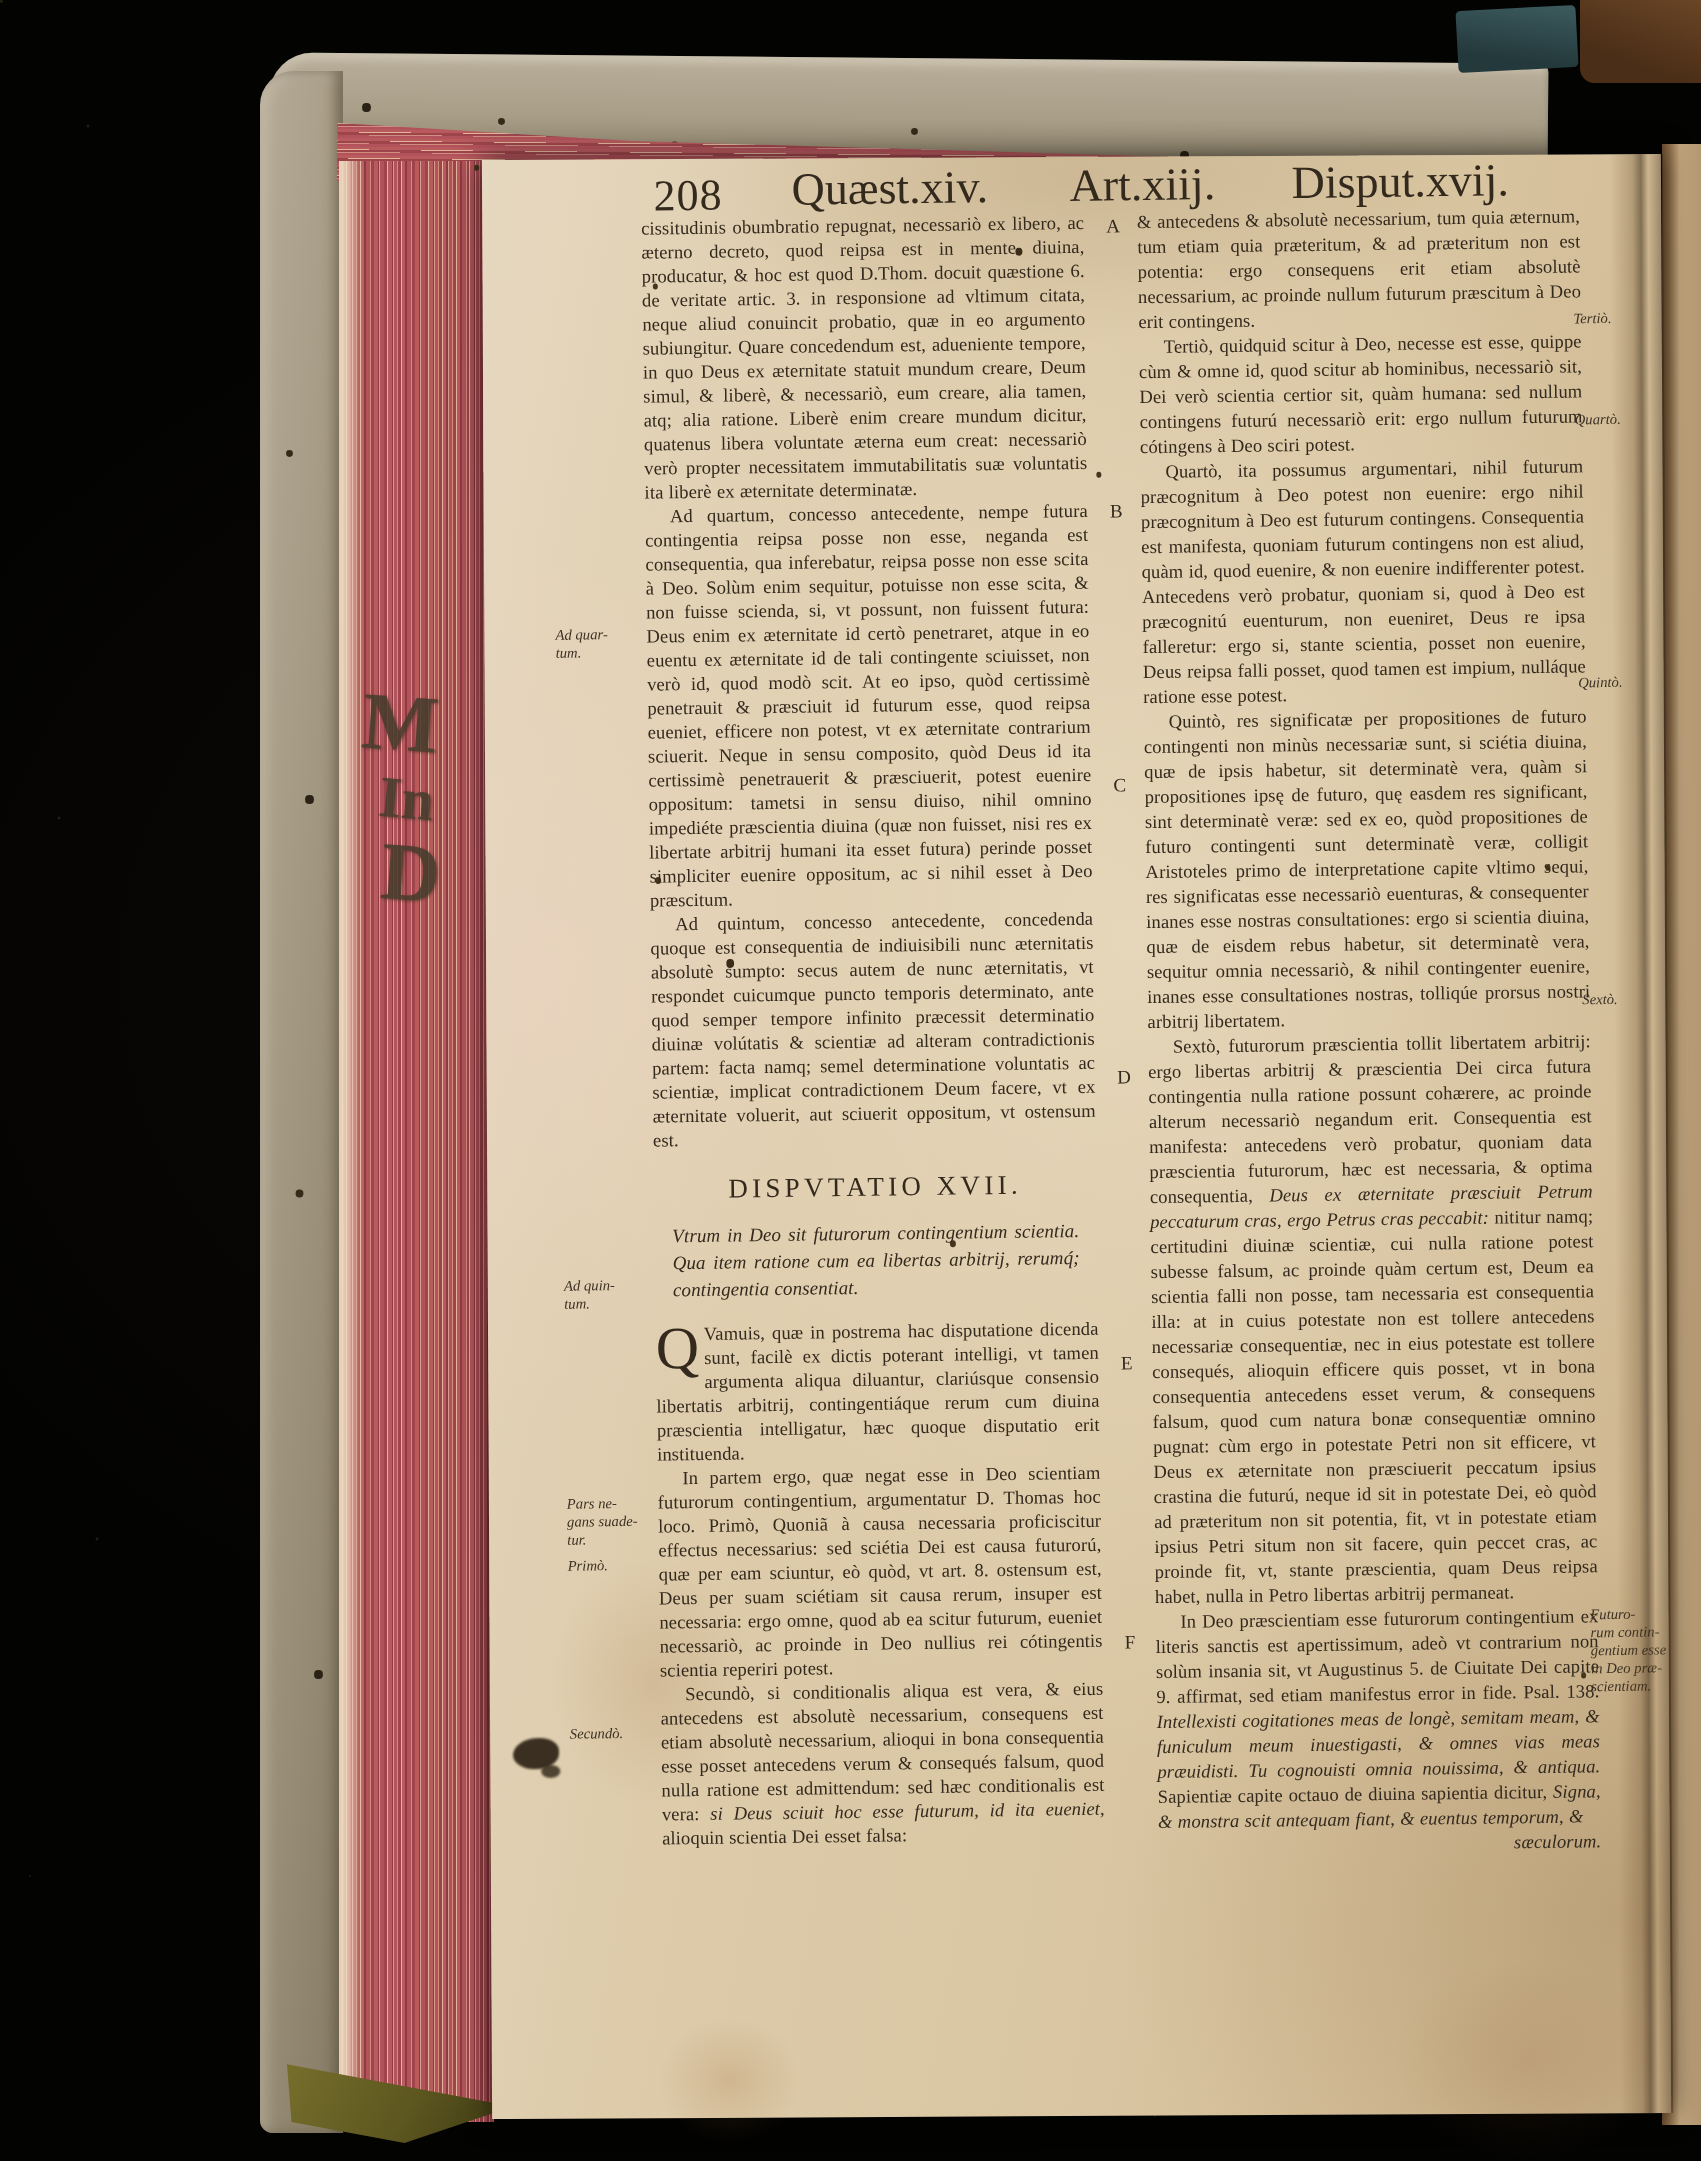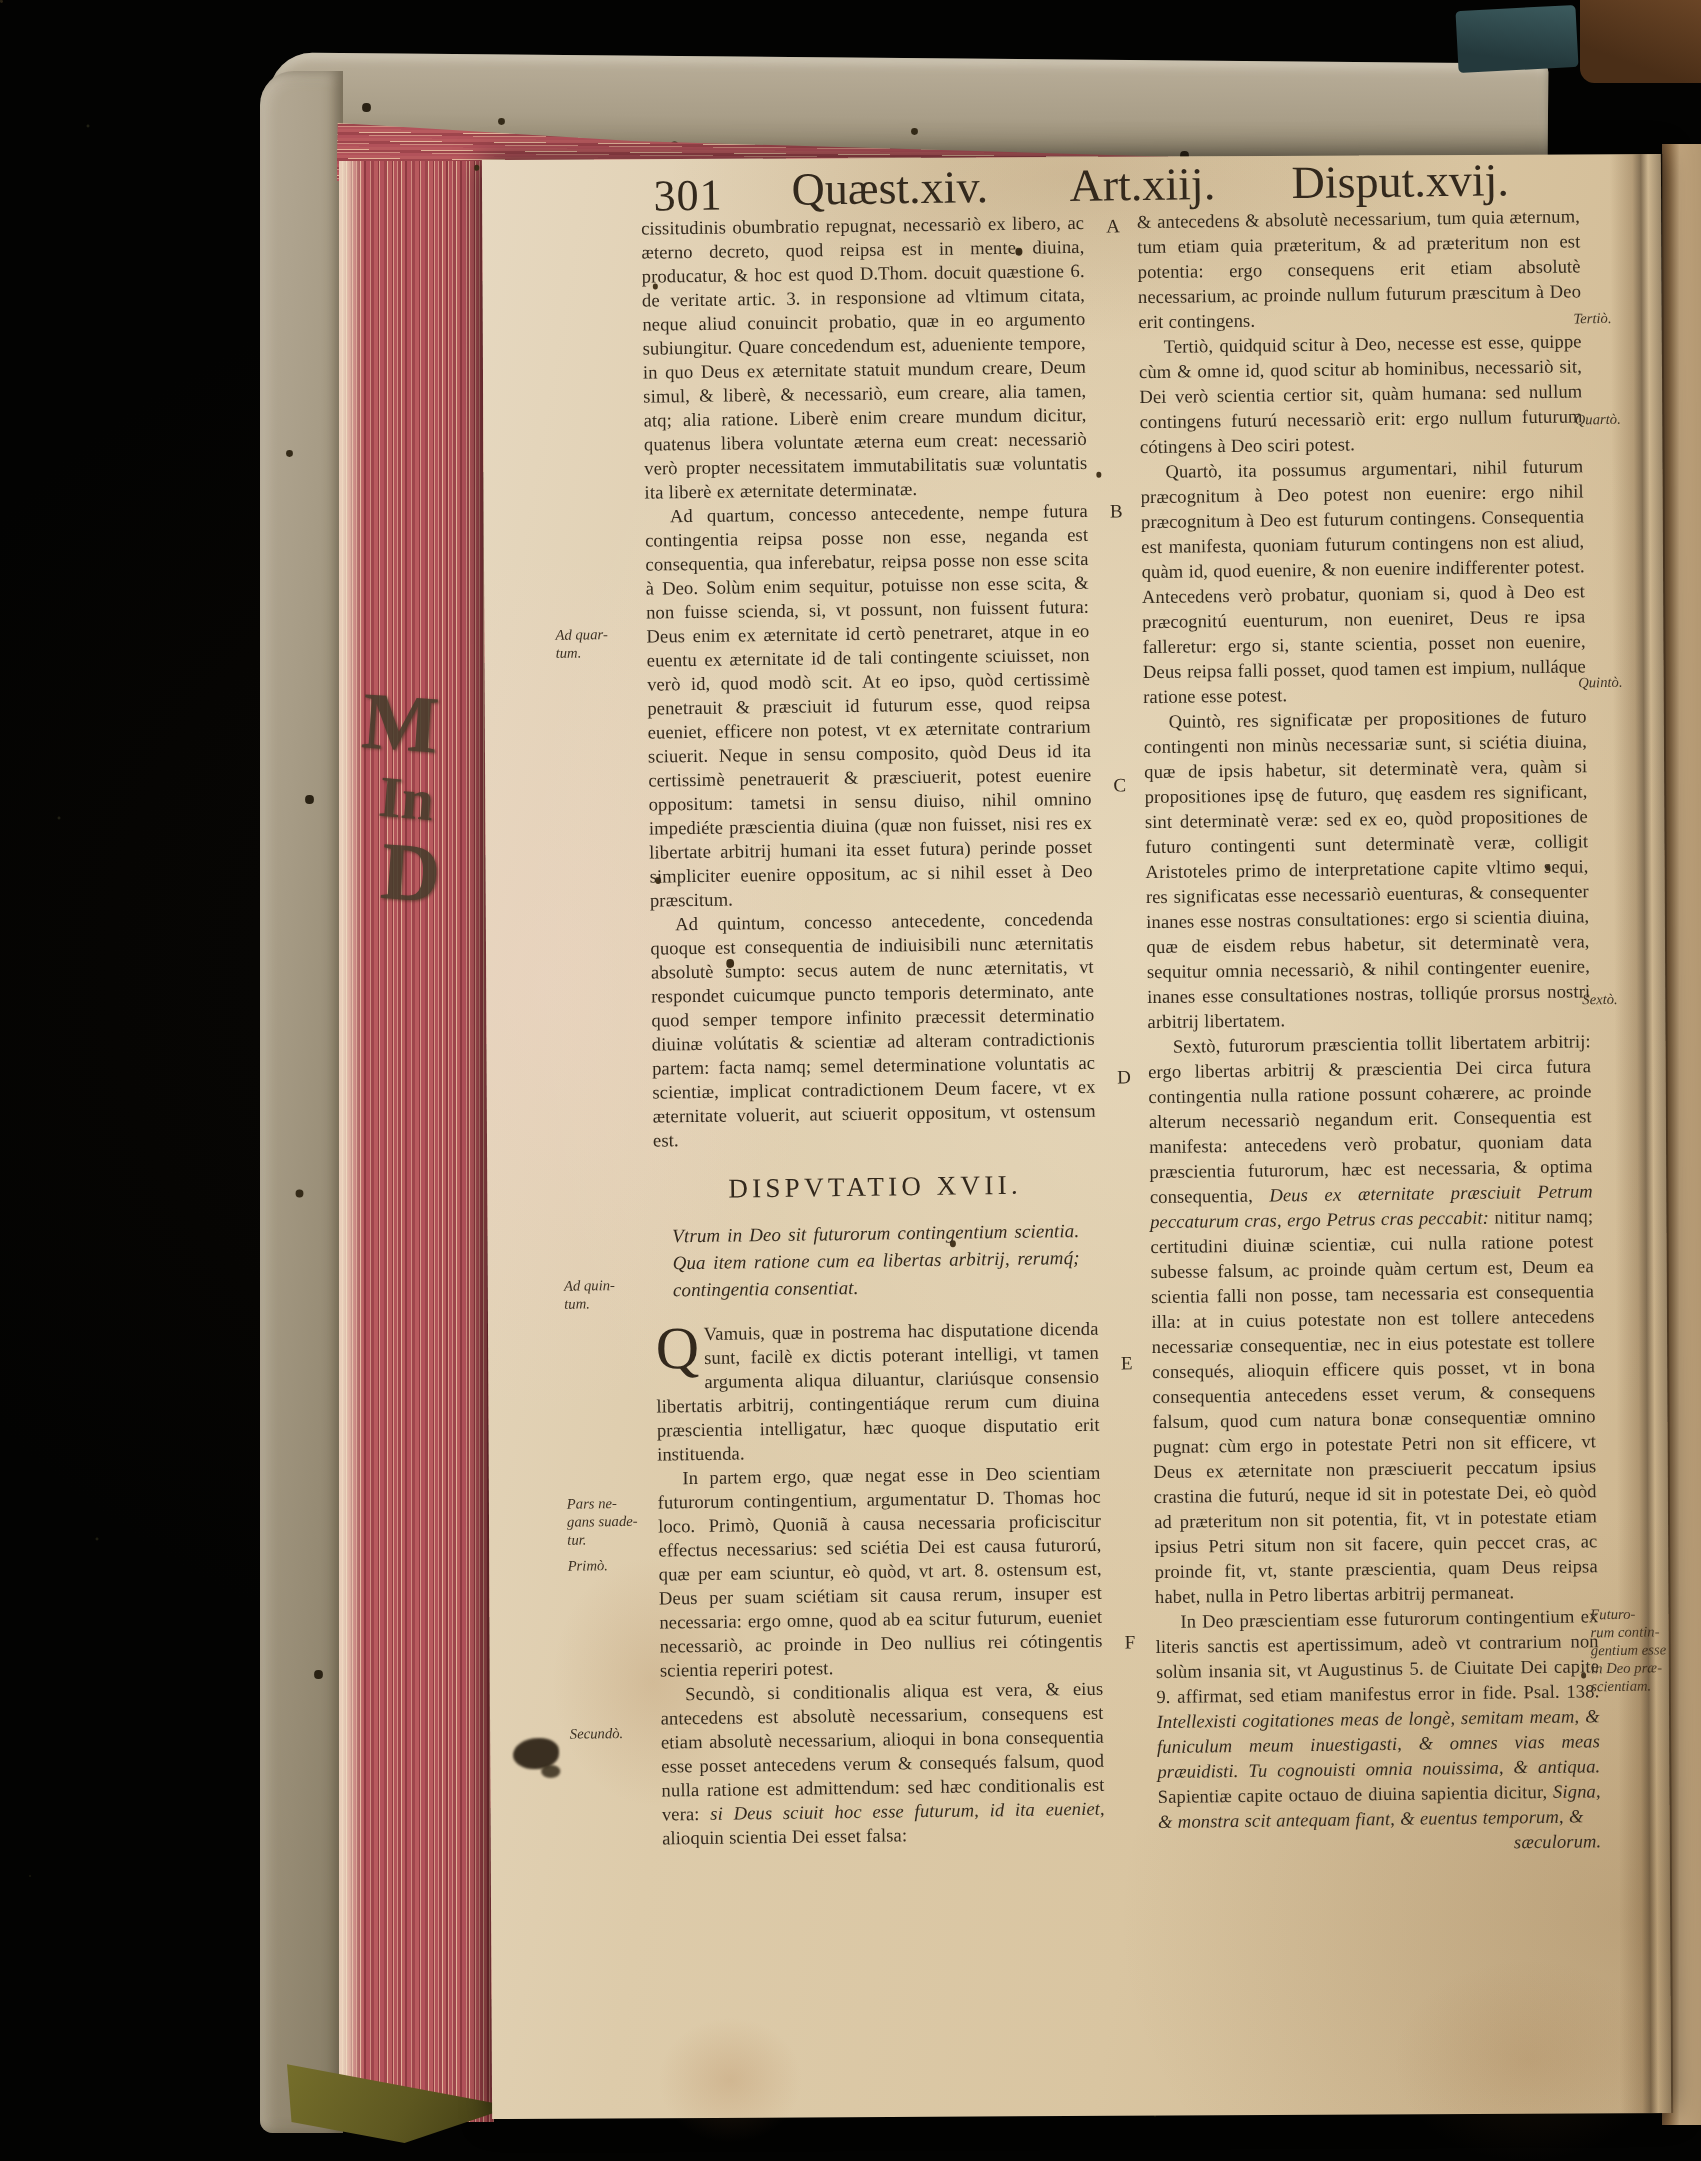--- a/index.html
+++ b/index.html
@@ -134,21 +134,21 @@
     <div class="holes"></div>
     <div class="ink-blot"></div>
     <div class="ink-blot2"></div>
     <div class="stain" style="left:58px;top:1394px;width:202px;height:250px;
          background:radial-gradient(closest-side, rgba(150,100,50,.16), rgba(150,100,50,0));"></div>
     <div class="stain" style="left:894px;top:1808px;width:269px;height:202px;
          background:radial-gradient(closest-side, rgba(140,90,40,.14), rgba(140,90,40,0));"></div>
     <div class="stain" style="left:159px;top:1856px;width:144px;height:125px;
          background:radial-gradient(closest-side, rgba(160,105,55,.2), rgba(160,105,55,0));"></div>
 
-    <div class="pagenum">301</div>
+    <div class="pagenum">208</div>
     <div class="rt rt1">Quæst.xiv.</div>
     <div class="rt rt2">Art.xiij.</div>
     <div class="rt rt3">Disput.xvij.</div>
 
     <div class="col col-left" id="col-left">
         <p class="para"><span>cissitudinis obumbratio repugnat, necessariò ex libero, ac æterno decreto, quod reipsa est in mente diuina, producatur, &amp; hoc est quod D.Thom. docuit quæstione 6. de veritate artic. 3. in responsione ad vltimum citata, neque aliud conuincit probatio, quæ in eo argumento subiungitur. Quare concedendum est, adueniente tempore, in quo Deus ex æternitate statuit mundum creare, Deum simul, &amp; liberè, &amp; necessariò, eum creare, alia tamen, atq; alia ratione. Liberè enim creare mundum dicitur, quatenus libera voluntate æterna eum creat: necessariò verò propter necessitatem immutabilitatis suæ voluntatis ita liberè ex æternitate determinatæ.</span></p>
         <p class="para indent"><span>Ad quartum, concesso antecedente, nempe futura contingentia reipsa posse non esse, neganda est consequentia, qua inferebatur, reipsa posse non esse scita à Deo. Solùm enim sequitur, potuisse non esse scita, &amp; non fuisse scienda, si, vt possunt, non fuissent futura: Deus enim ex æternitate id certò penetraret, atque in eo euentu ex æternitate id de tali contingente sciuisset, non verò id, quod modò scit. At eo ipso, quòd certissimè penetrauit &amp; præsciuit id futurum esse, quod reipsa eueniet, efficere non potest, vt ex æternitate contrarium sciuerit. Neque in sensu composito, quòd Deus id ita certissimè penetrauerit &amp; præsciuerit, potest euenire oppositum: tametsi in sensu diuiso, nihil omnino impediéte præscientia diuina (quæ non fuisset, nisi res ex libertate arbitrij humani ita esset futura) perinde posset simpliciter euenire oppositum, ac si nihil esset à Deo præscitum.</span></p>
         <p class="para indent"><span>Ad quintum, concesso antecedente, concedenda quoque est consequentia de indiuisibili nunc æternitatis absolutè sumpto: secus autem de nunc æternitatis, vt respondet cuicumque puncto temporis determinato, ante quod semper tempore infinito præcessit determinatio diuinæ volútatis &amp; scientiæ ad alteram contradictionis partem: facta namq; semel determinatione voluntatis ac scientiæ, implicat contradictionem Deum facere, vt ex æternitate voluerit, aut sciuerit oppositum, vt ostensum est.</span></p>
         <div class="disp-heading">DISPVTATIO XVII.</div>
         <div class="subtitle">Vtrum in Deo sit futurorum contingentium scientia. Qua item ratione cum ea libertas arbitrij, rerumq́; contingentia consentiat.</div>

